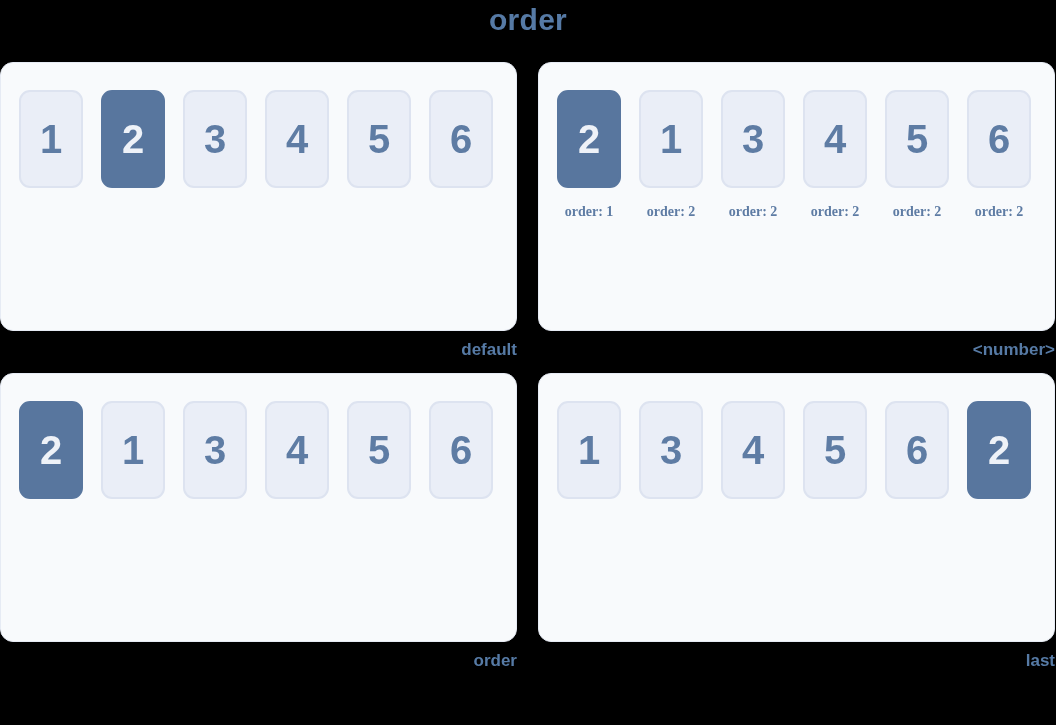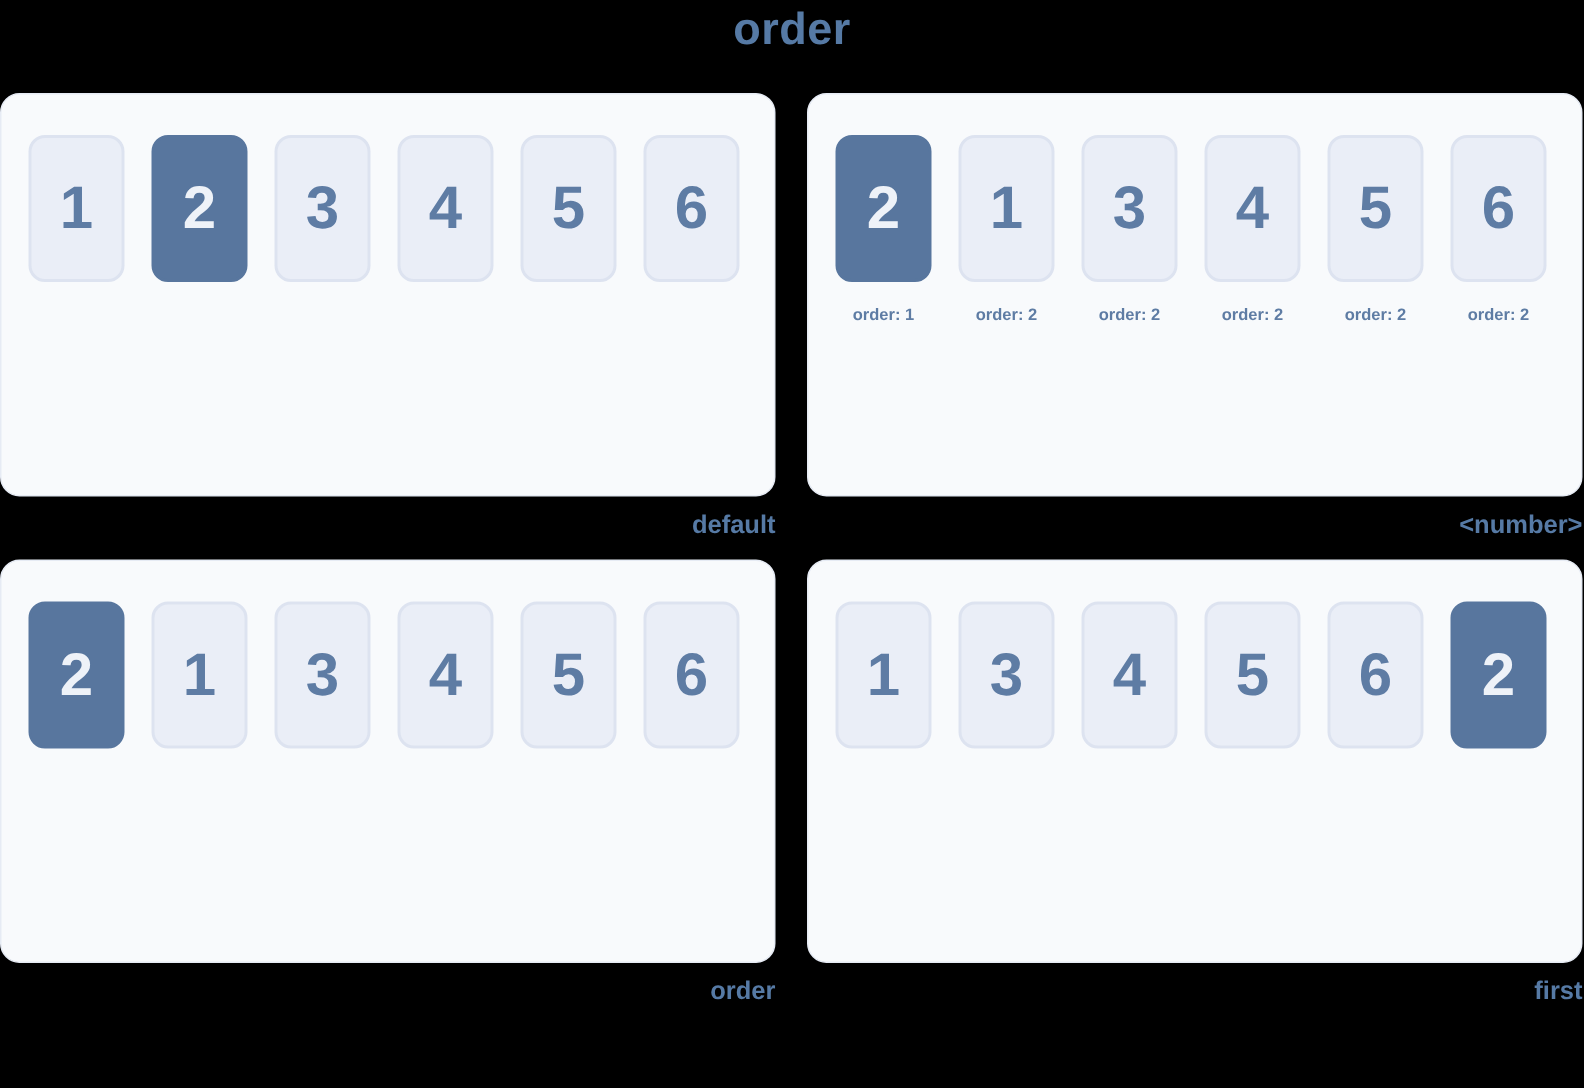--- a/index.html
+++ b/index.html
@@ -58,24 +58,25 @@
     font-size: 40px;
     font-weight: 600;
     color: var(--box-text, #5e7ca4);
   }
   .box.highlighted {
     background: var(--highlight-bg, #58769e);
     border-color: var(--highlight-bg, #58769e);
     color: var(--highlight-text, #eef2f8);
   }
   .order-label {
-    font-size: 11px;
+    font-size: 14px;
     font-weight: 600;
     color: var(--box-text, #5e7ca4);
     white-space: nowrap;
+    font-family: Liberation Serif, serif;
   }
   .caption {
     margin: 9px 0 0 1px;
     font-size: 17px;
     line-height: 19px;
     font-weight: 700;
     color: var(--accent-text, #567aa5);
     text-align: right;
   }
 </style>
@@ -173,15 +174,15 @@
         <div class="item">
           <div class="box">5</div>
         </div>
         <div class="item">
           <div class="box">6</div>
         </div>
         <div class="item">
           <div class="box highlighted">2</div>
         </div>
       </div>
-      <figcaption class="caption">first</figcaption>
+      <figcaption class="caption">last</figcaption>
     </figure>
   </div>
 
 </body></html>

